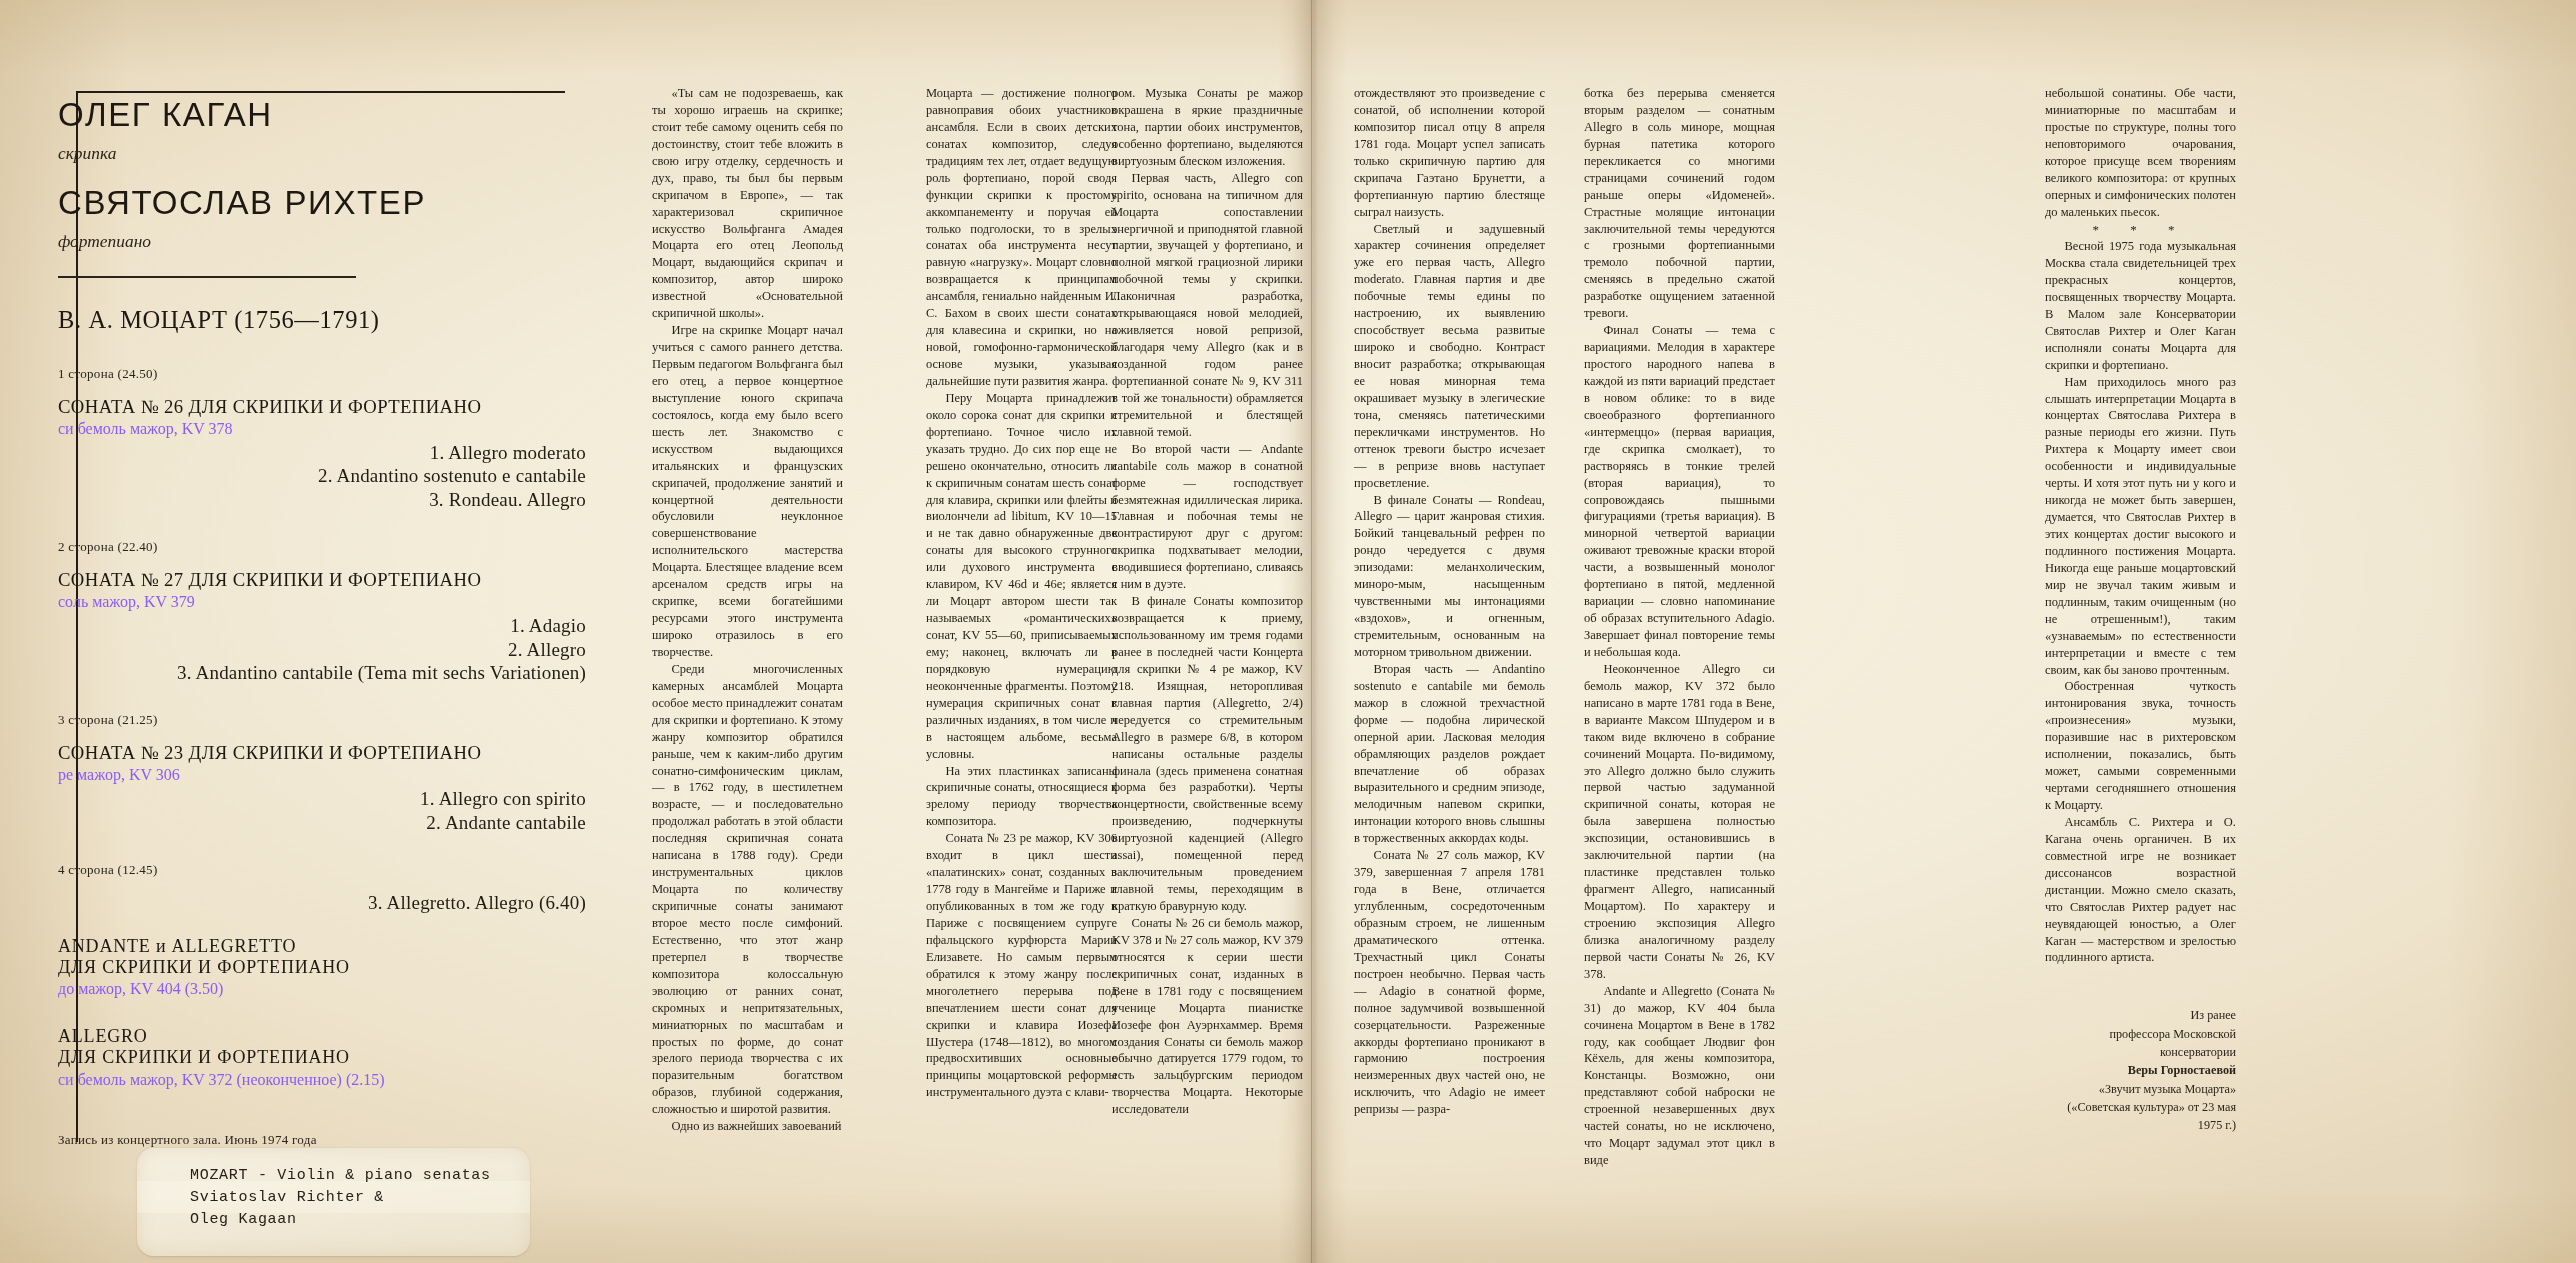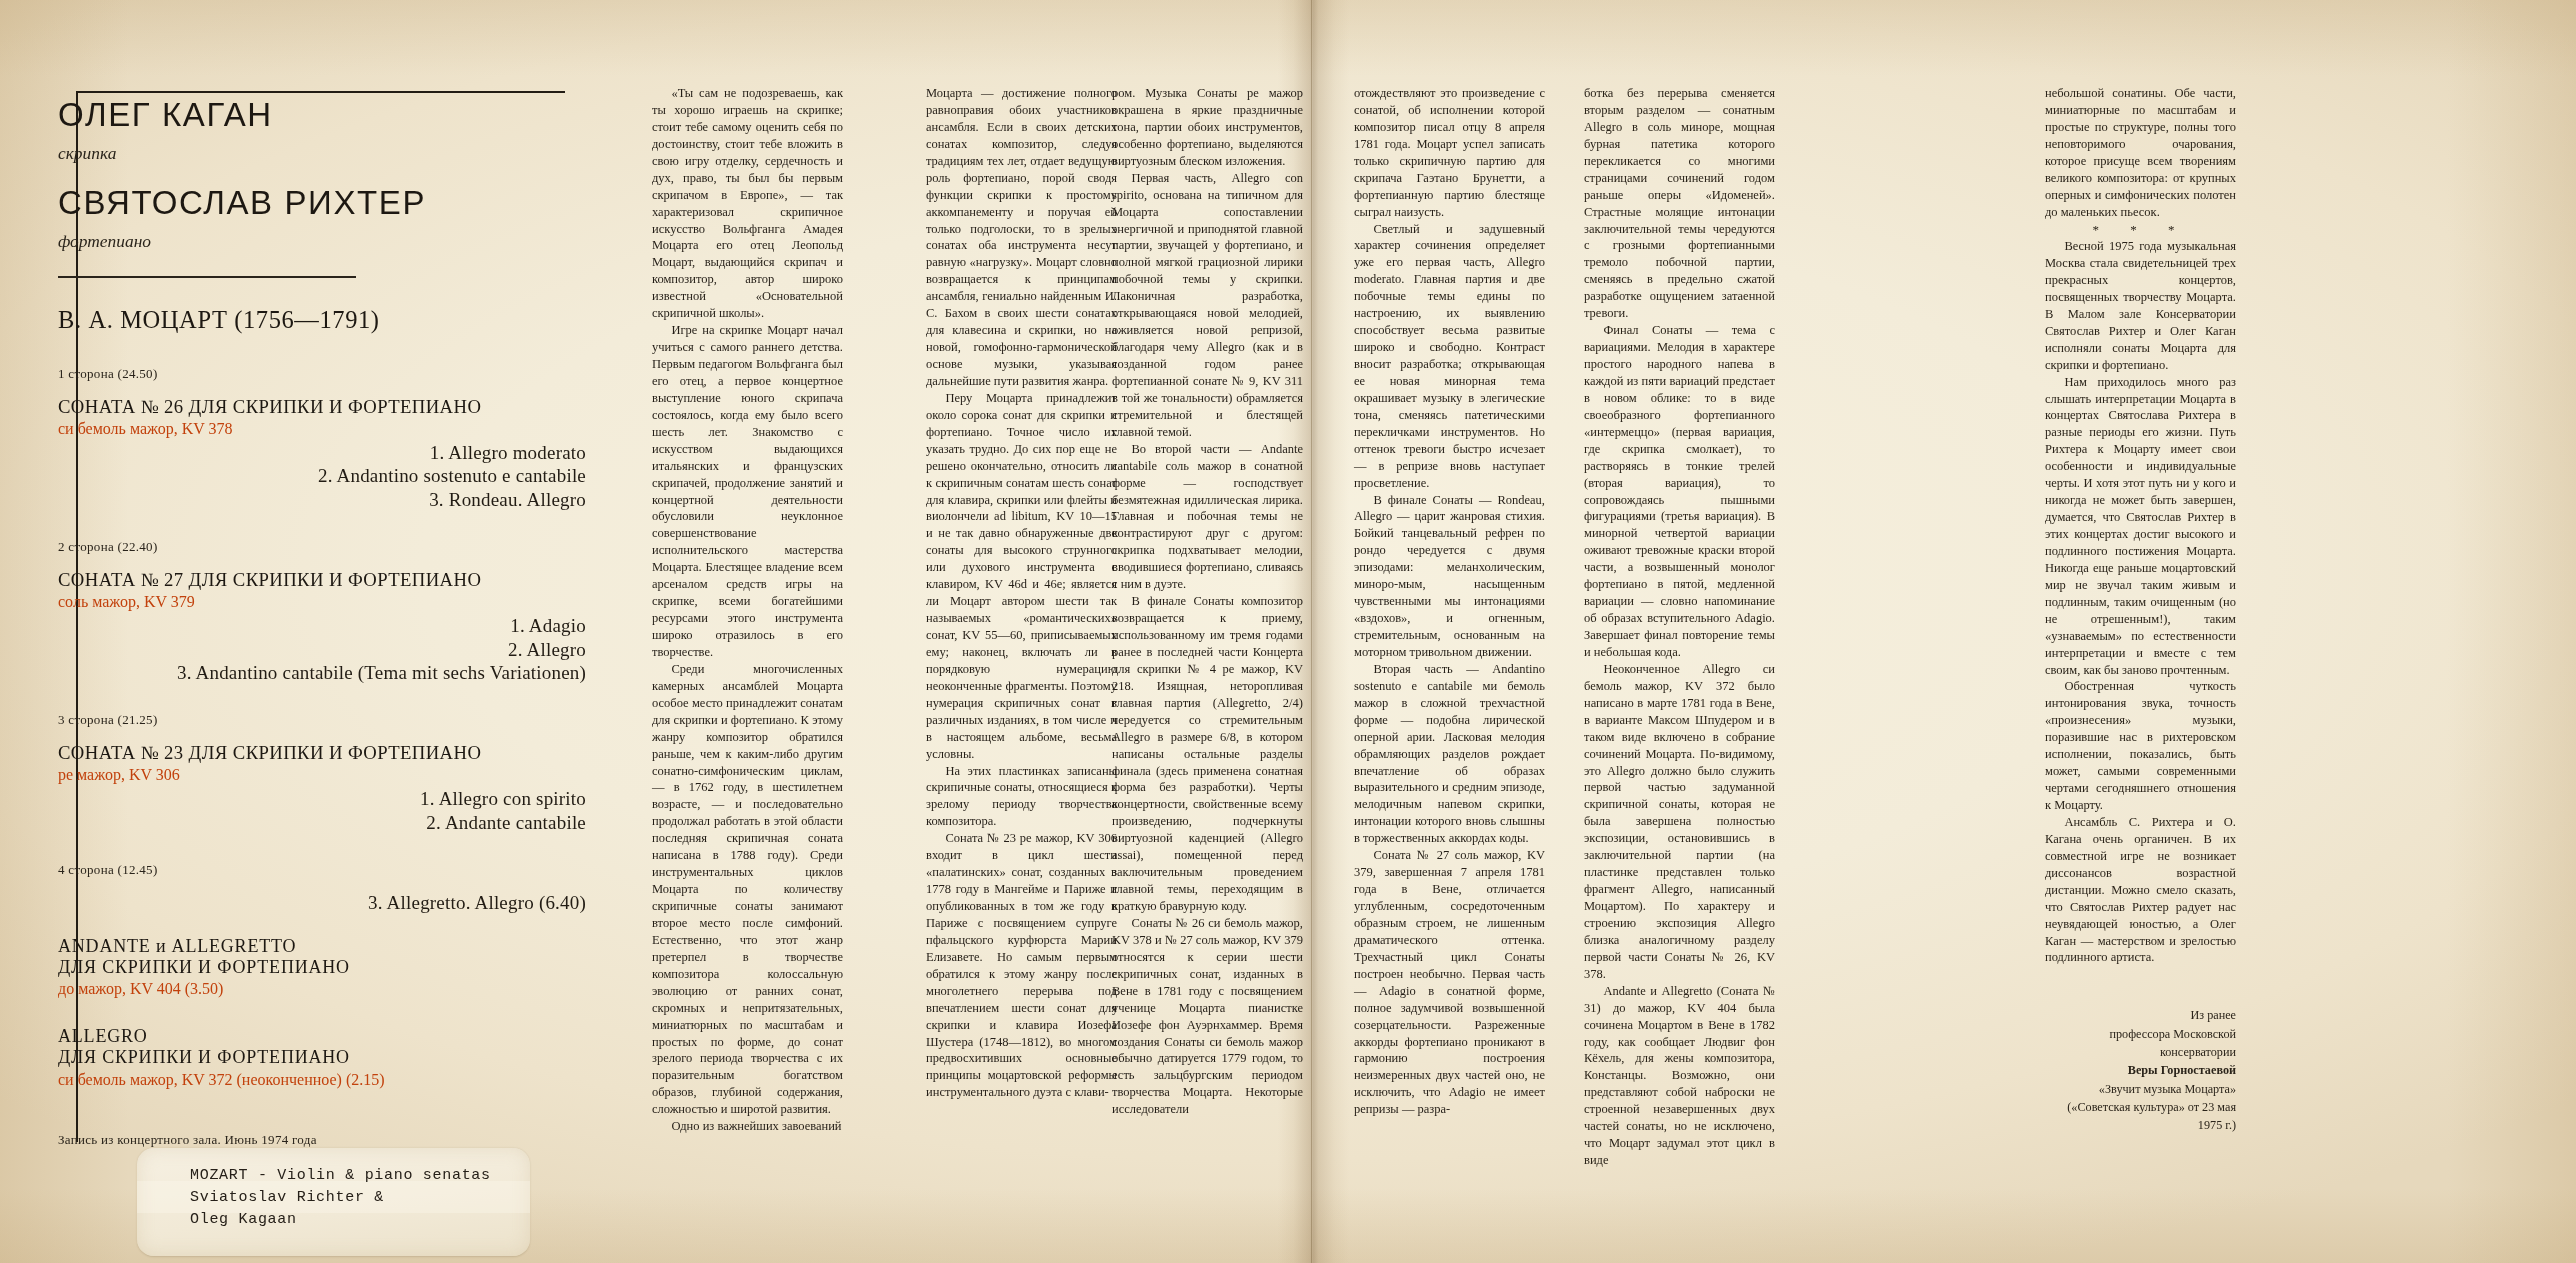--- a/index.html
+++ b/index.html
@@ -99,21 +99,21 @@
     font-size:18.7px;
     letter-spacing:0.4px;
     margin:0;
     color:#1d1812;
     white-space:nowrap;
   }
   .work-key{
     font-family:"Liberation Serif", serif;
     font-size:16px;
     margin:2.6px 0 3.9px 0;
-    color:#c2410c;
+    color:#8b5cf6;
   }
   .movement{
     font-family:"Liberation Serif", serif;
     font-size:19px;
     margin:1.3px 0;
     color:#221c14;
     letter-spacing:0.2px;
     text-align:right;
   }
   .work-block{margin-bottom:28px;}

